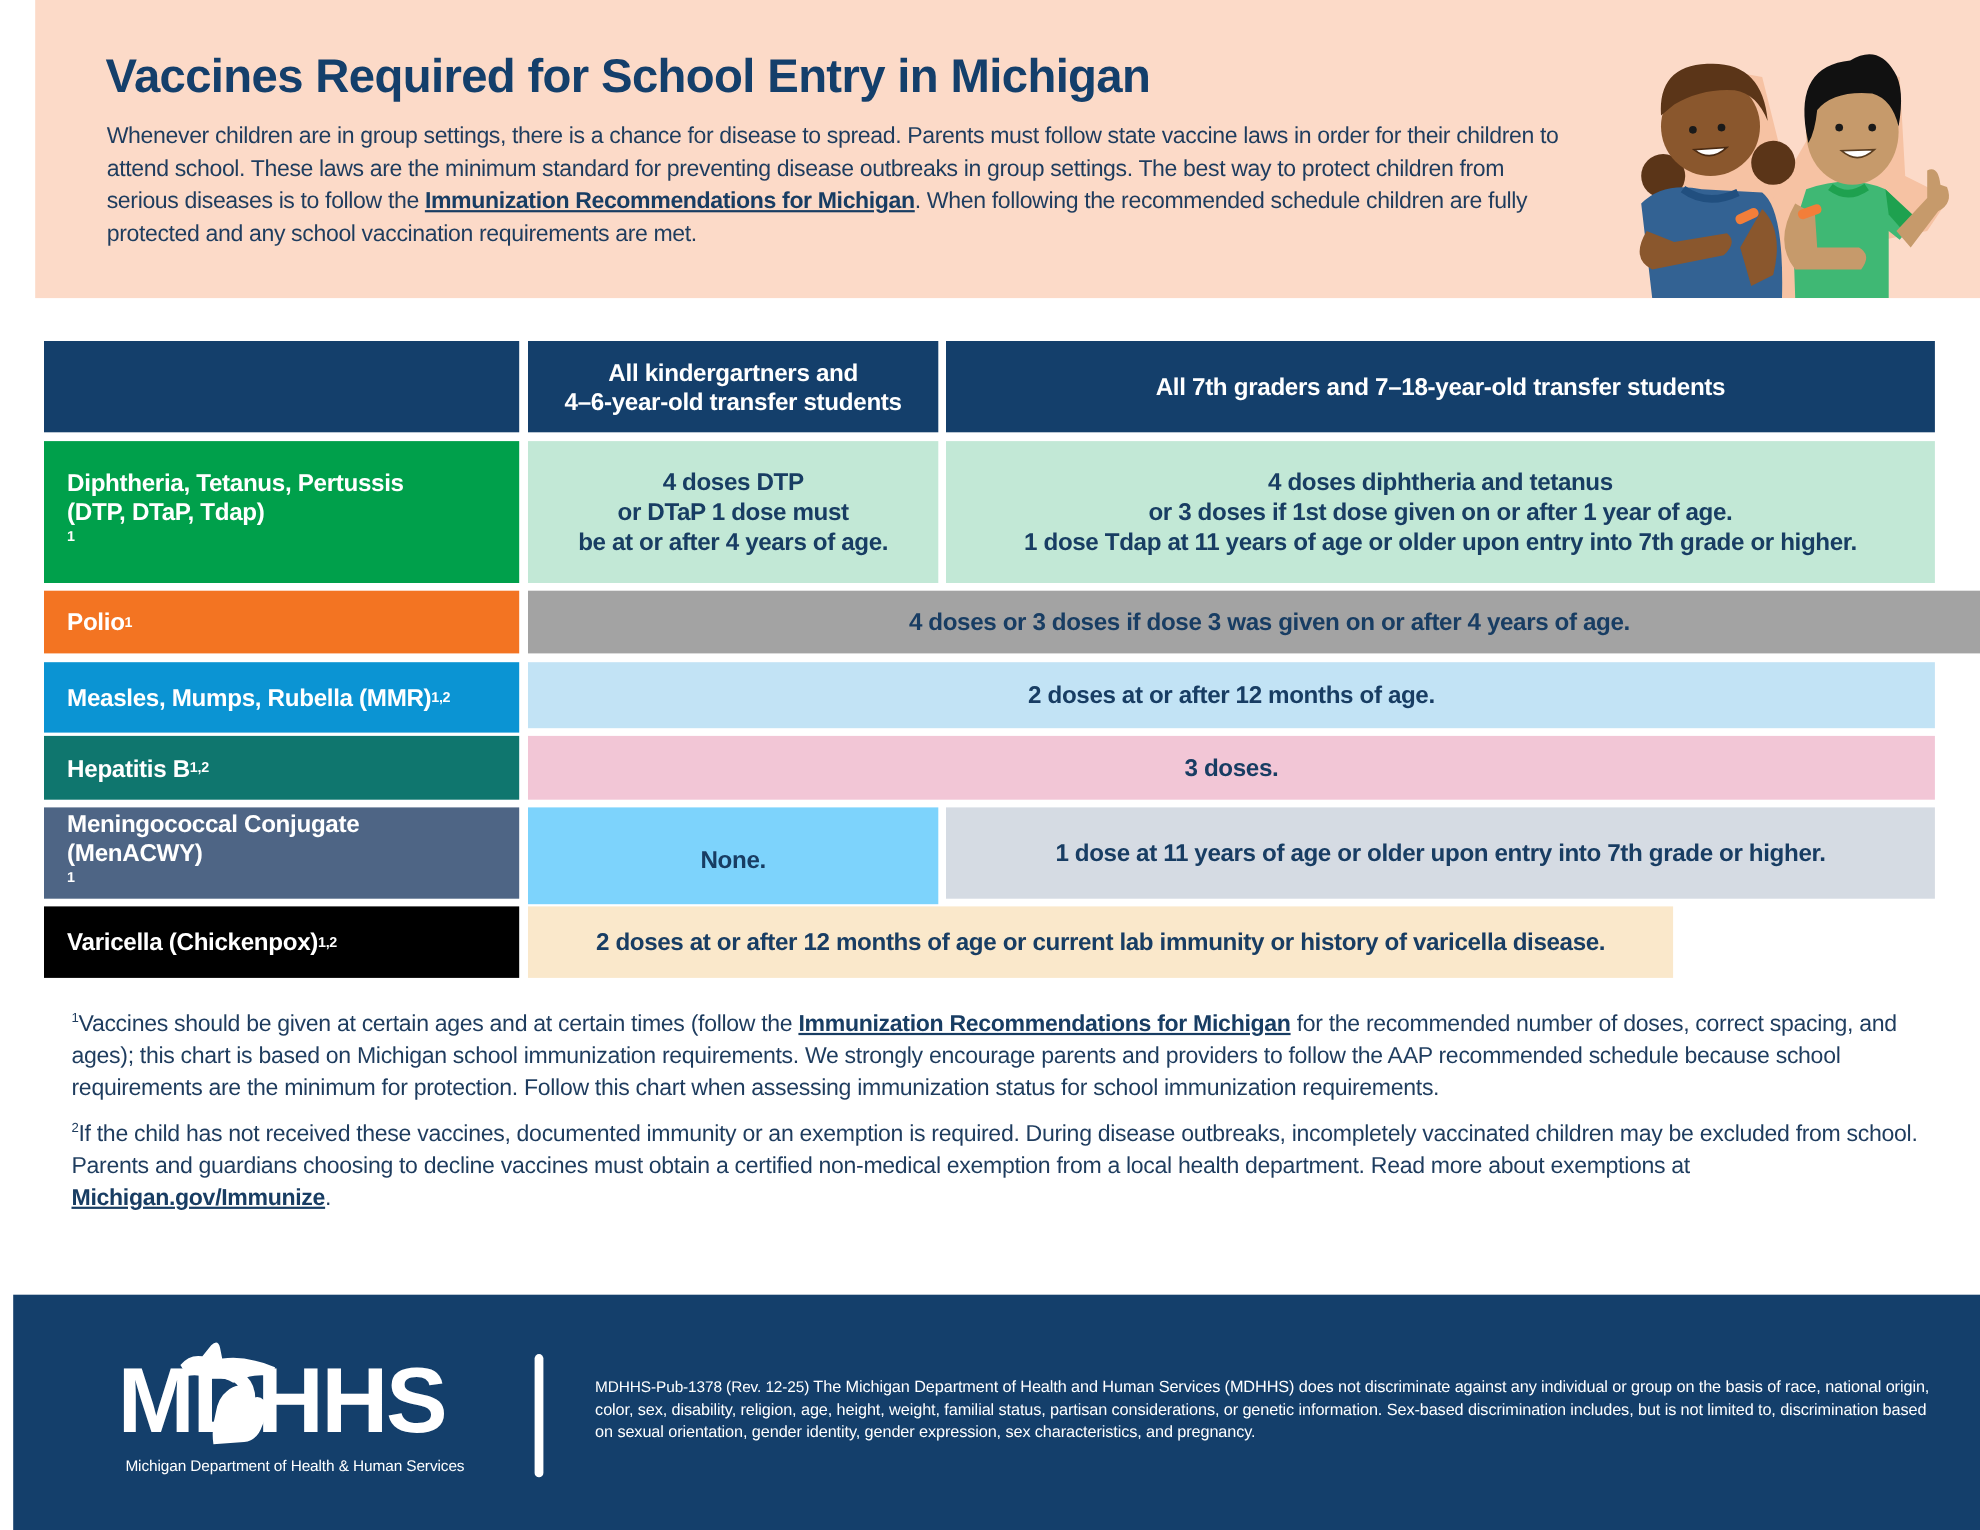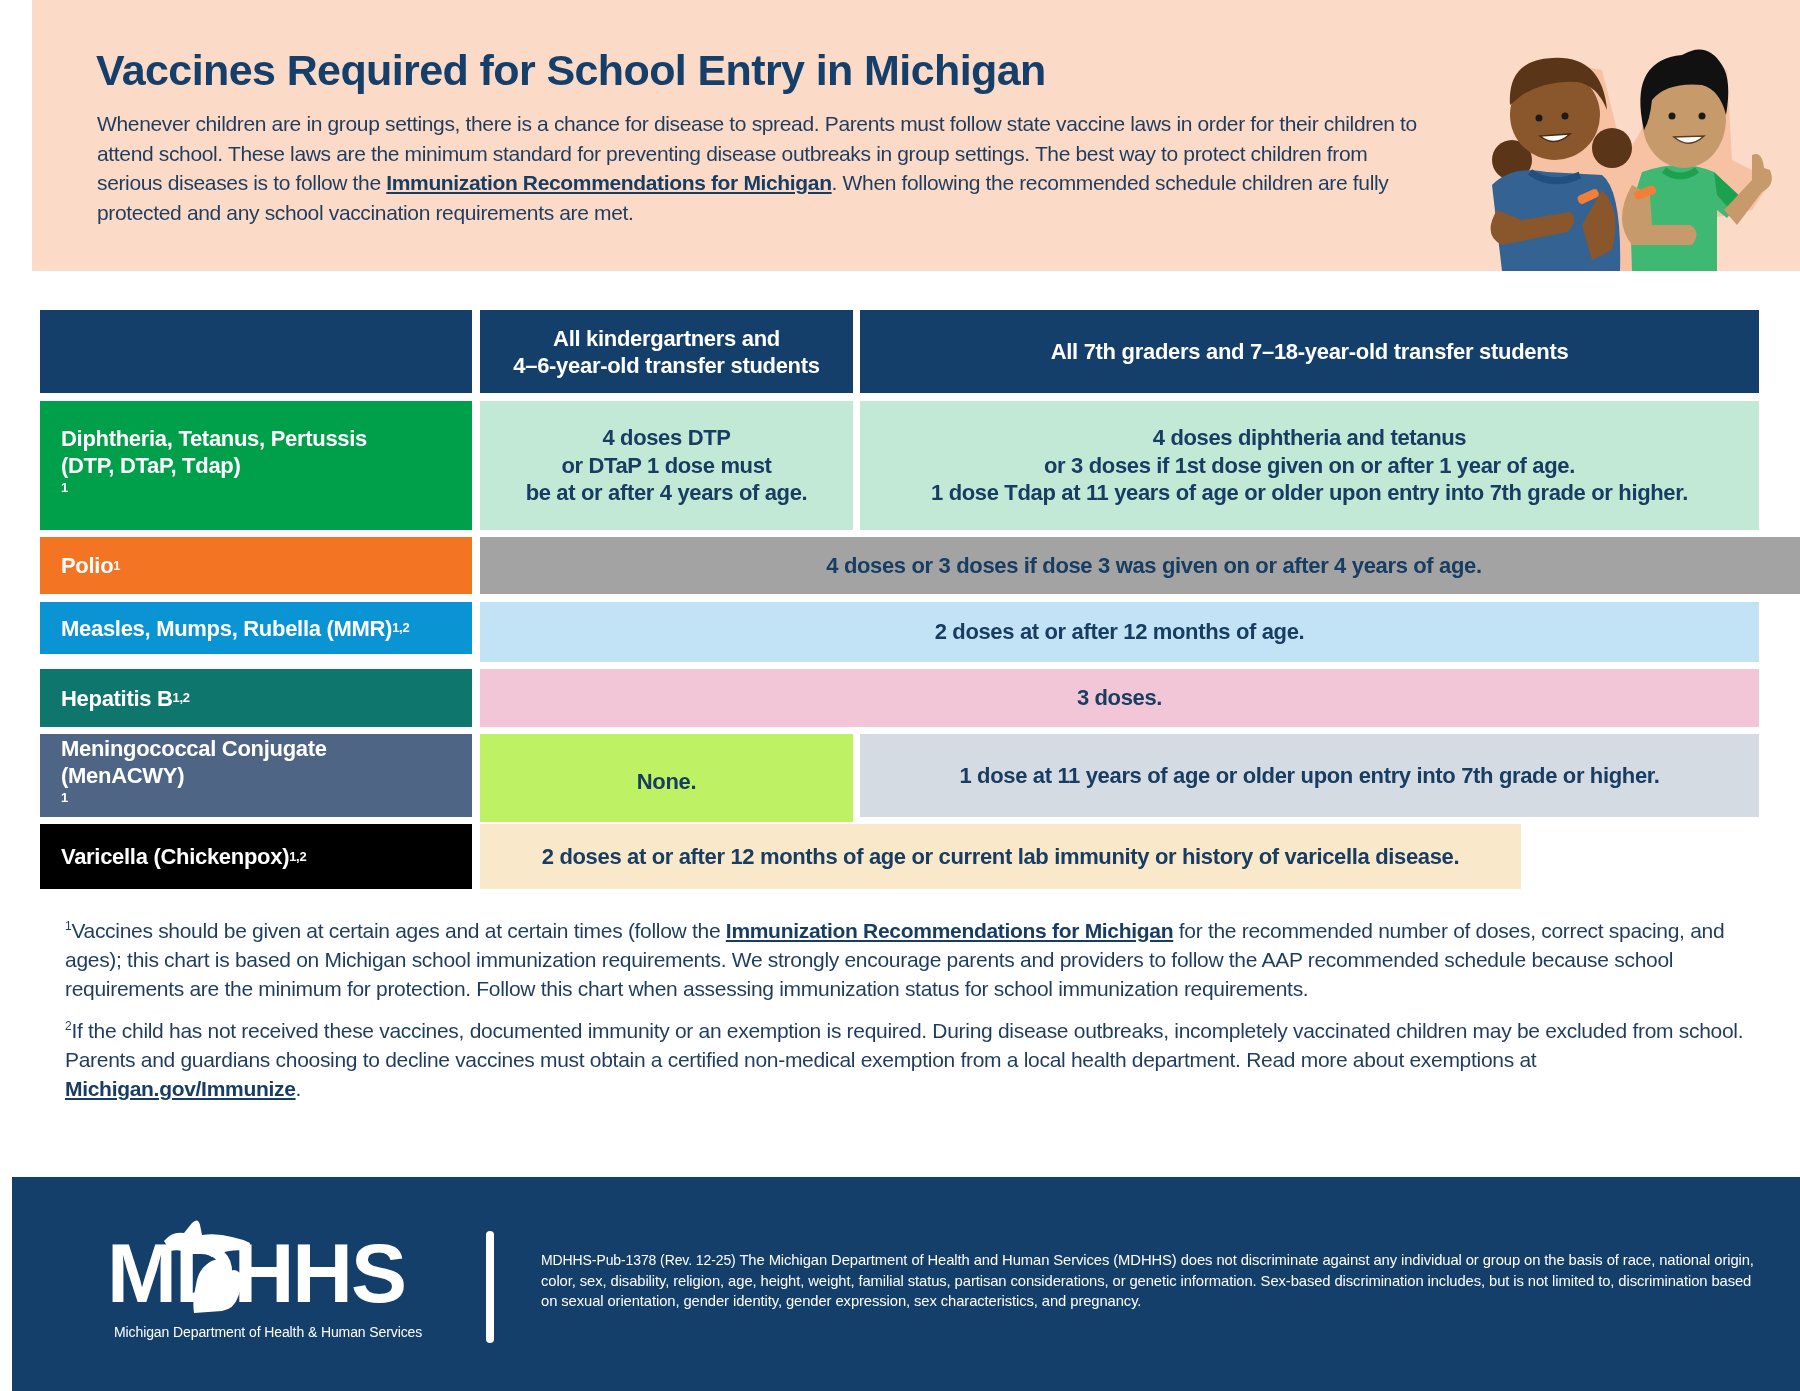--- a/index.html
+++ b/index.html
@@ -107,39 +107,39 @@
       <span>1 dose Tdap at 11 years of age or older upon entry into 7th grade or higher.</span>
     </div>
   </div>
 
   <div class="cell vac" style="left:0;top:227px;width:432px;height:57px;background:#f37422;">
     <span>Polio</span>
       <sup>1</sup>
   </div>
   <div class="cell req" style="left:440px;top:227px;width:1348px;height:57px;background:#a3a3a3;text-align:right;">4 doses or 3 doses if dose 3 was given on or after 4 years of age.</div>
 
-  <div class="cell vac" style="left:0;top:292px;width:432px;height:52px;background:#0b94d3;">
+  <div class="cell vac" style="left:0;top:292px;width:432px;height:64px;background:#0b94d3;">
     <span>Measles, Mumps, Rubella (MMR)</span>
       <sup>1,2</sup>
   </div>
   <div class="cell req" style="left:440px;top:292px;width:1279px;height:60px;background:#c2e3f5;">2 doses at or after 12 months of age.</div>
 
   <div class="cell vac" style="left:0;top:359px;width:432px;height:58px;background:#0f766e;">
     <span>Hepatitis B</span>
       <sup>1,2</sup>
   </div>
   <div class="cell req" style="left:440px;top:359px;width:1279px;height:58px;background:#f2c6d6;">3 doses.</div>
 
   <div class="cell vac multiline" style="left:0;top:424px;width:432px;height:83px;background:#4e6585;">
     <div>
       <span>Meningococcal Conjugate</span>
       <span><span>(MenACWY)</span><sup>1</sup></span>
     </div>
   </div>
-  <div class="cell req" style="left:440px;top:424px;width:373px;height:88px;background:#bef264;padding-top:8px;">None.</div>
+  <div class="cell req" style="left:440px;top:424px;width:373px;height:88px;background:#7dd3fc;padding-top:8px;">None.</div>
   <div class="cell req" style="left:820px;top:424px;width:899px;height:83px;background:#d5dbe3;">1 dose at 11 years of age or older upon entry into 7th grade or higher.</div>
 
   <div class="cell vac" style="left:0;top:514px;width:432px;height:65px;background:#000000;">
     <span>Varicella (Chickenpox)</span>
       <sup>1,2</sup>
   </div>
   <div class="cell req" style="left:440px;top:514px;width:1041px;height:65px;background:#fae8cb;">2 doses at or after 12 months of age or current lab immunity or history of varicella disease.</div>
 </div>
 
 <div class="footnotes">

